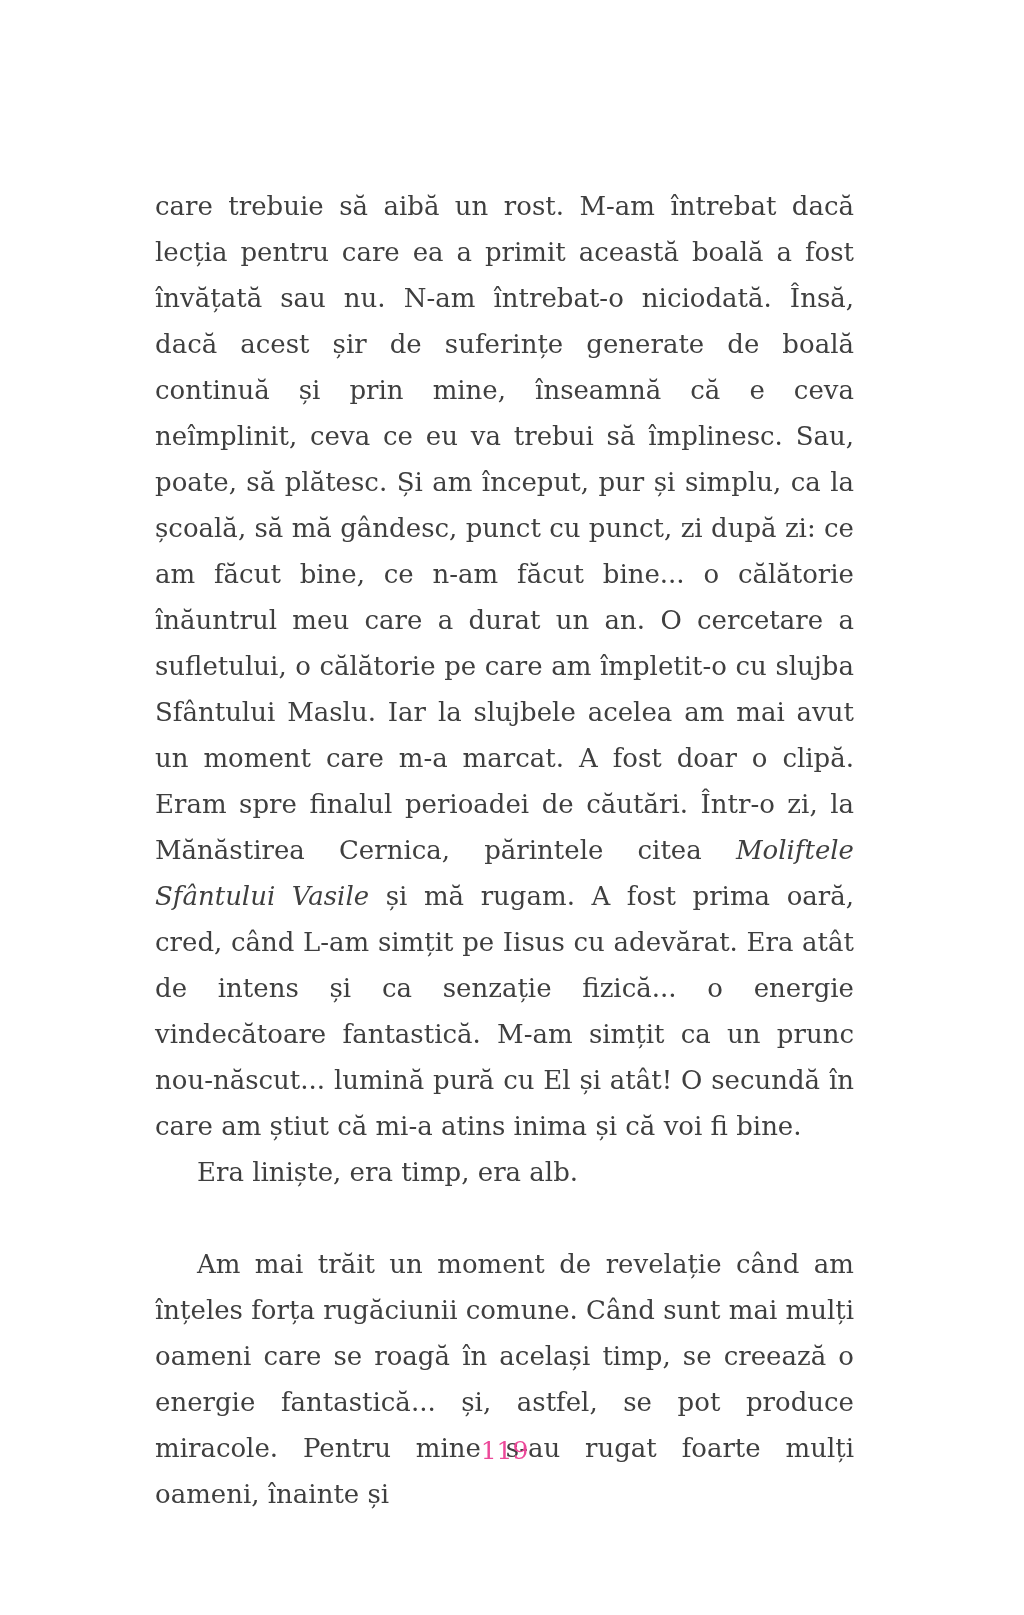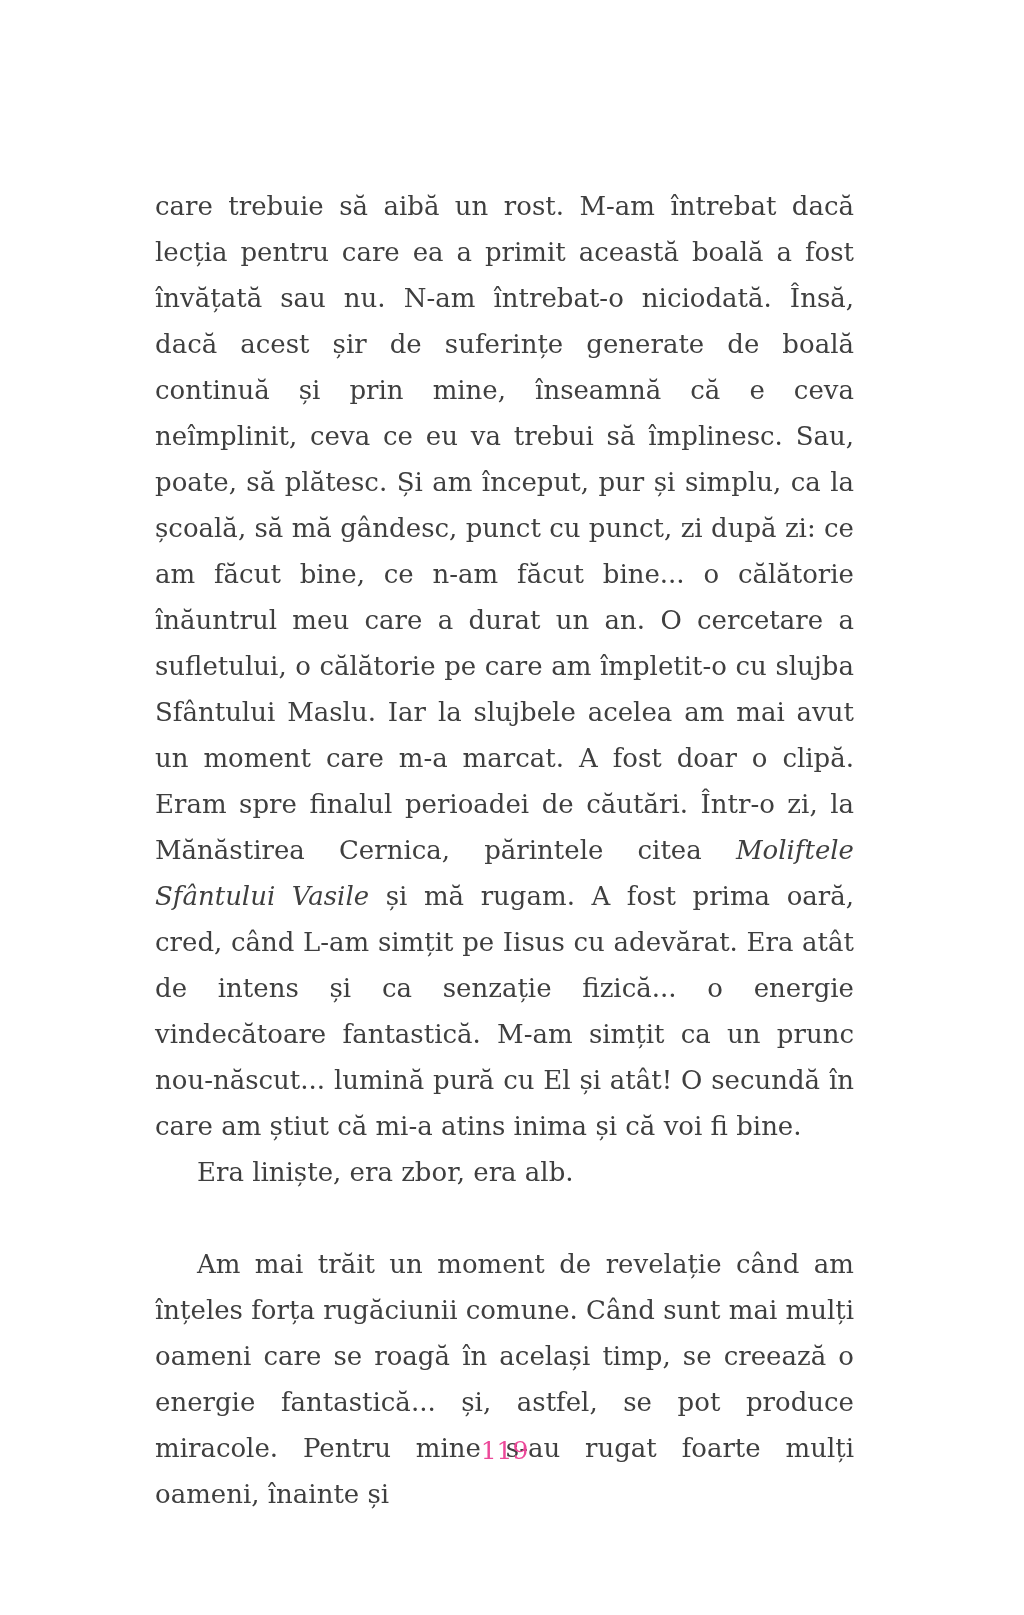--- a/index.html
+++ b/index.html
@@ -42,17 +42,17 @@
     line-height: 30px;
     color: #ec4899;
   }
 </style>
 </head>
 <body>
 
 <div class="book-page">
   <div class="text-block">
     <p class="para"><span>care trebuie să aibă un rost. M-am întrebat dacă lecția pentru care ea a primit această boală a fost învățată sau nu. N-am întrebat-o niciodată. Însă, dacă acest șir de suferințe generate de boală continuă și prin mine, înseamnă că e ceva neîmplinit, ceva ce eu va trebui să împlinesc. Sau, poate, să plătesc. Și am început, pur și simplu, ca la școală, să mă gândesc, punct cu punct, zi după zi: ce am făcut bine, ce n-am făcut bine... o călătorie înăuntrul meu care a durat un an. O cercetare a sufletului, o călătorie pe care am împletit-o cu slujba Sfântului Maslu. Iar la slujbele acelea am mai avut un moment care m-a marcat. A fost doar o clipă. Eram spre finalul perioadei de căutări. Într-o zi, la Mănăstirea Cernica, părintele citea </span><span class="italic">Moliftele Sfântului Vasile</span><span> și mă rugam. A fost prima oară, cred, când L-am simțit pe Iisus cu adevărat. Era atât de intens și ca senzație fizică... o energie vindecătoare fantastică. M-am simțit ca un prunc nou-născut... lumină pură cu El și atât! O secundă în care am știut că mi-a atins inima și că voi fi bine.</span></p>
-    <p class="para indented">Era liniște, era zbor, era alb.</p>
+    <p class="para indented">Era liniște, era timp, era alb.</p>
     <p class="para indented spaced-before">Am mai trăit un moment de revelație când am înțeles forța rugăciunii comune. Când sunt mai mulți oameni care se roagă în același timp, se creează o energie fantastică... și, astfel, se pot produce miracole. Pentru mine s-au rugat foarte mulți oameni, înainte și</p>
   </div>
   <div class="page-number">119</div>
 </div>
 
 </body></html>

